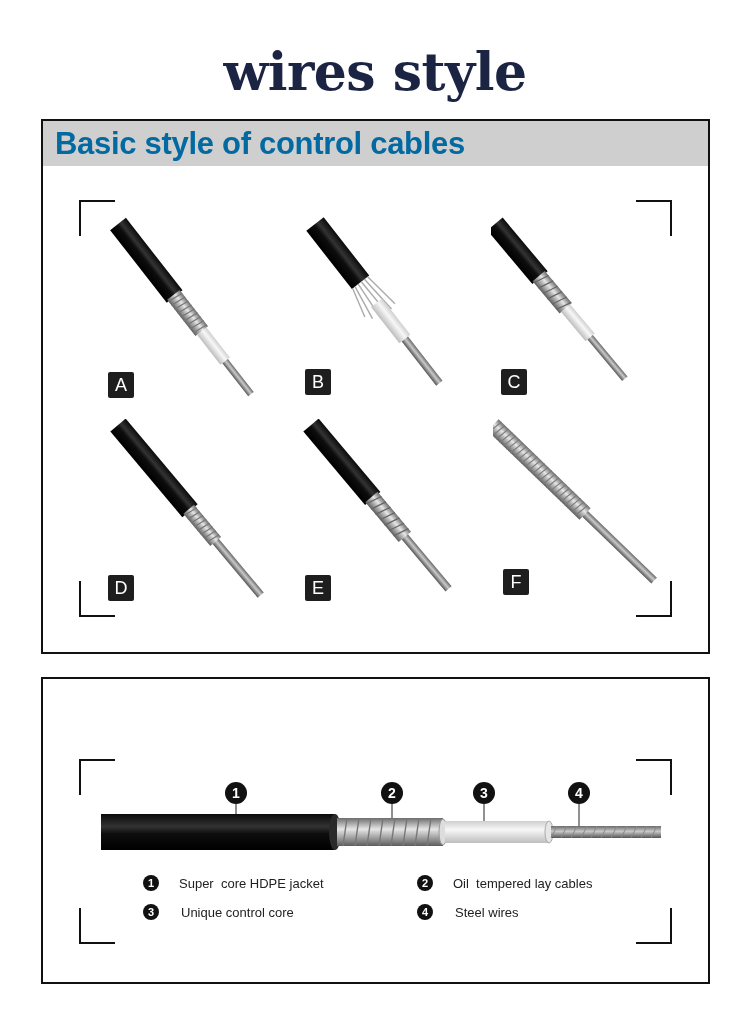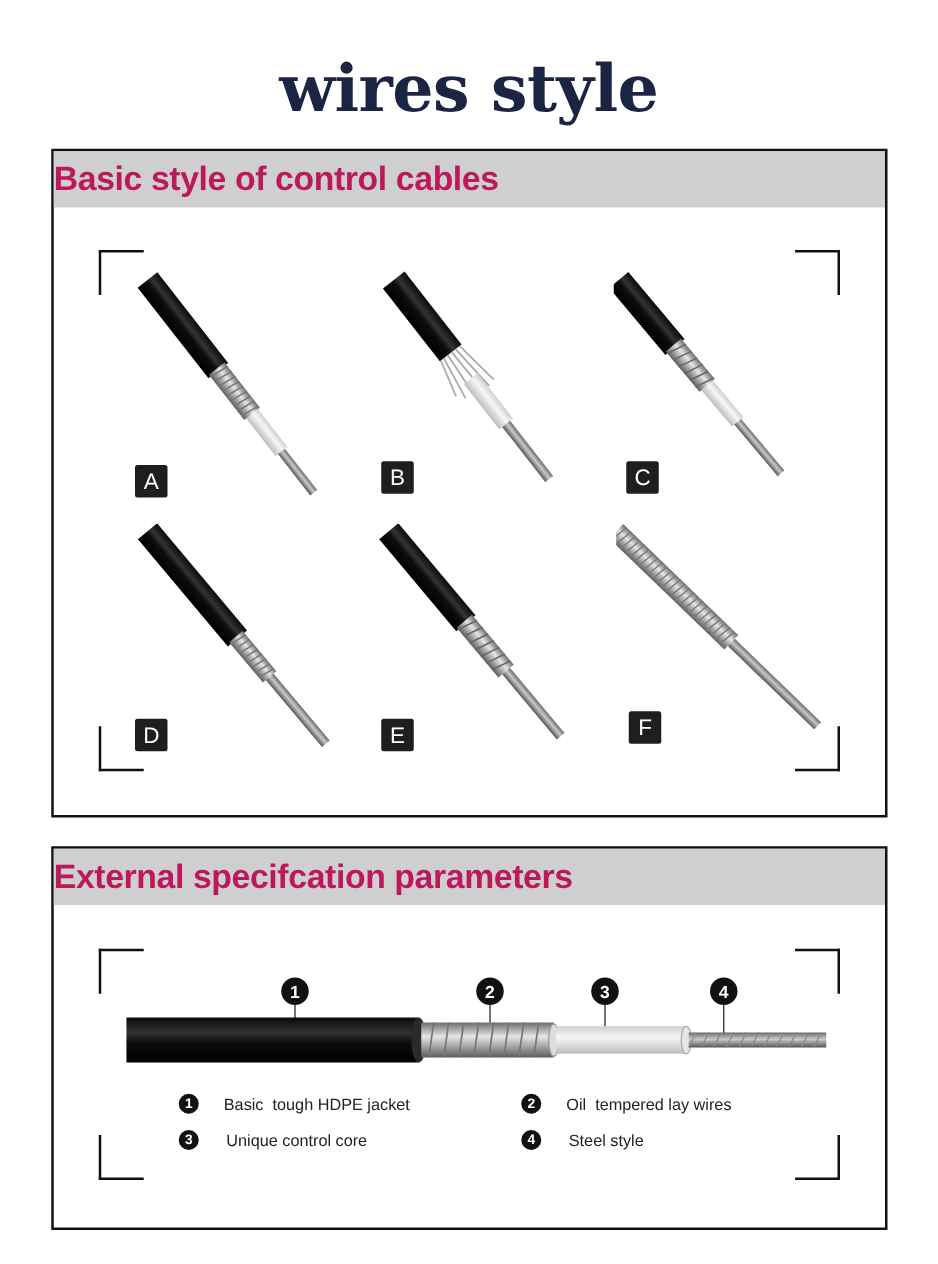--- a/index.html
+++ b/index.html
@@ -14,22 +14,22 @@
 
   .panel {
     position: absolute; left: 41px; width: 669px;
     border: 2px solid #111; background: #fff;
   }
   .panel-1 { top: 119px; height: 535px; }
   .panel-2 { top: 677px; height: 307px; }
 
   .panel-header {
     position: absolute; left: 0; top: 0; right: 0; height: 45px;
-    background: #cfcfcf; color: #be185d; font-weight: bold;
-    font-size: 27px; line-height: 45px; letter-spacing: -0.3px;
+    background: #cfcfcf; color: #0369a1; font-weight: bold;
+    font-size: 31px; line-height: 45px; padding-left: 12px; letter-spacing: -0.3px;
   }
 
   .bracket { position: absolute; width: 36px; height: 36px; border-color: #111; border-style: solid; border-width: 0; }
   .br-tl { border-top-width: 2px; border-left-width: 2px; }
   .br-tr { border-top-width: 2px; border-right-width: 2px; }
   .br-bl { border-bottom-width: 2px; border-left-width: 2px; }
   .br-br { border-bottom-width: 2px; border-right-width: 2px; }
 
   .cable-cell { position: absolute; width: 200px; height: 200px; }
   .cable-cell svg { position: absolute; left: 0; top: 0; }
@@ -230,21 +230,20 @@
           <line x1="124" y1="-8" x2="122" y2="8"></line>
         </g>
         <rect x="128" y="-4" width="96" height="8" fill="url(#wireH)"></rect>
       </g>
     </svg>
     <div class="letter-badge" style="left:10px; top:150px;">F</div>
   </div>
 </div>
 
 <div class="panel panel-2">
-  <div class="panel-header">External specifcation parameters</div>
 
   <div class="bracket br-tl" style="left:36px; top:80px;"></div>
   <div class="bracket br-tr" style="left:593px; top:80px;"></div>
   <div class="bracket br-bl" style="left:36px; top:229px;"></div>
   <div class="bracket br-br" style="left:593px; top:229px;"></div>
 
   <div class="num-marker" style="left:182px; top:103px;">1</div>
   <div class="num-marker" style="left:338px; top:103px;">2</div>
   <div class="num-marker" style="left:430px; top:103px;">3</div>
   <div class="num-marker" style="left:525px; top:103px;">4</div>
@@ -288,27 +287,27 @@
       <line x1="516" y1="47" x2="510" y2="59"></line>
         <line x1="526" y1="47" x2="520" y2="59"></line>
         <line x1="536" y1="47" x2="530" y2="59"></line>
       <line x1="546" y1="47" x2="540" y2="59"></line>
         <line x1="556" y1="47" x2="550" y2="59"></line>
     </g>
   </svg>
 
   <div class="legend-item" style="left:100px; top:196px;">
     <span class="legend-num">1</span>
-    <span style="white-space:pre;">Basic  tough HDPE jacket</span>
+    <span style="white-space:pre;">Super  core HDPE jacket</span>
   </div>
   <div class="legend-item" style="left:374px; top:196px;">
     <span class="legend-num">2</span>
-    <span style="white-space:pre;">Oil  tempered lay wires</span>
+    <span style="white-space:pre;">Oil  tempered lay cables</span>
   </div>
   <div class="legend-item" style="left:100px; top:225px;">
     <span class="legend-num" style="margin-right:22px;">3</span>
     <span>Unique control core</span>
   </div>
   <div class="legend-item" style="left:374px; top:225px;">
     <span class="legend-num" style="margin-right:22px;">4</span>
-    <span>Steel style</span>
+    <span>Steel wires</span>
   </div>
 </div>
 
 </body></html>

